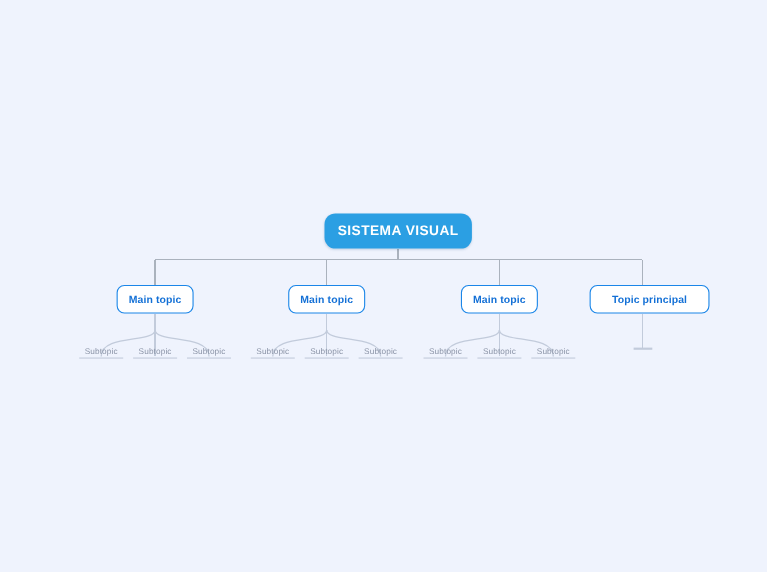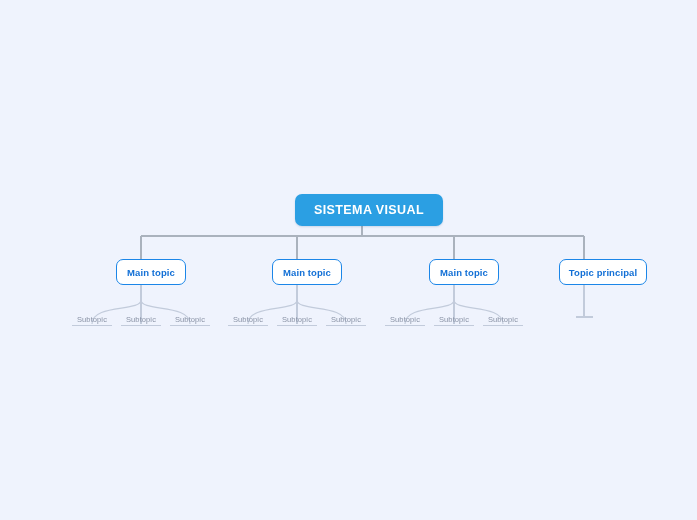--- a/index.html
+++ b/index.html
@@ -50,21 +50,20 @@
   }
   
   .node-main {
     background: #ffffff;
     border: 1.6px solid #1b86e8;
     border-radius: 7px;
     color: #1370d6;
     font-size: 9.5px;
     font-weight: bold;
     letter-spacing: 0.1px;
-    margin-left: 10px;
   }
   
   .node-sub {
     color: #8a93a6;
     font-size: 7.5px;
     font-weight: normal;
     letter-spacing: 0.1px;
     border-bottom: 1.3px solid #c2cbdb;
     align-items: flex-end;
     padding-bottom: 1px;
@@ -91,21 +90,21 @@
       <line x1="297" y1="300" x2="297" y2="324" stroke="#c2cbdb" stroke-width="1.2" shape-rendering="crispEdges"></line>
       <path d="M 297 300 C 297 312, 346 303.6, 346 324" fill="none" stroke="#c2cbdb" stroke-width="1.2"></path>
       <line x1="454" y1="236" x2="454" y2="259" stroke="#aab2bd" stroke-width="1.4" shape-rendering="crispEdges"></line>
       <line x1="454" y1="285" x2="454" y2="300" stroke="#c2cbdb" stroke-width="1.4" shape-rendering="crispEdges"></line>
       <path d="M 454 300 C 454 312, 405 303.6, 405 324" fill="none" stroke="#c2cbdb" stroke-width="1.2"></path>
       <line x1="454" y1="300" x2="454" y2="324" stroke="#c2cbdb" stroke-width="1.2" shape-rendering="crispEdges"></line>
       <path d="M 454 300 C 454 312, 503 303.6, 503 324" fill="none" stroke="#c2cbdb" stroke-width="1.2"></path>
       <line x1="584" y1="236" x2="584" y2="259" stroke="#aab2bd" stroke-width="1.4" shape-rendering="crispEdges"></line>
       <line x1="584" y1="285" x2="584" y2="317" stroke="#c2cbdb" stroke-width="1.6" shape-rendering="crispEdges"></line>
     </svg>
-<div class="node node-root" style="left: 295px; top: 194px; width: 148px; height: 32px;">
+<div class="node node-root" style="left: 295px; top: 194px; width: 134px; height: 32px; border-radius: 10px;">
       <span>SISTEMA VISUAL</span>
     </div>
     <div class="node node-main" style="left: 106px; top: 259px; width: 70px; height: 26px;">
       <span>Main topic</span>
     </div>
     <div class="node node-sub" style="left: 72px; top: 314px; width: 40px; height: 12px;">
       <span>Subtopic</span>
     </div>
     <div class="node node-sub" style="left: 121px; top: 314px; width: 40px; height: 12px;">
       <span>Subtopic</span>
@@ -130,19 +129,19 @@
     </div>
     <div class="node node-sub" style="left: 385px; top: 314px; width: 40px; height: 12px;">
       <span>Subtopic</span>
     </div>
     <div class="node node-sub" style="left: 434px; top: 314px; width: 40px; height: 12px;">
       <span>Subtopic</span>
     </div>
     <div class="node node-sub" style="left: 483px; top: 314px; width: 40px; height: 12px;">
       <span>Subtopic</span>
     </div>
-    <div class="node node-main" style="left: 549px; top: 259px; width: 88px; height: 26px;">
+    <div class="node node-main" style="left: 536px; top: 259px; width: 109px; height: 26px;">
       <span>Topic principal</span>
     </div>
     <div class="node node-sub node-sub-empty" style="left: 575.5px; top: 314px; width: 17px; height: 4px; border-bottom-width: 2.4px;">
       <span></span>
     </div>
   </div>
 
 </body></html>

